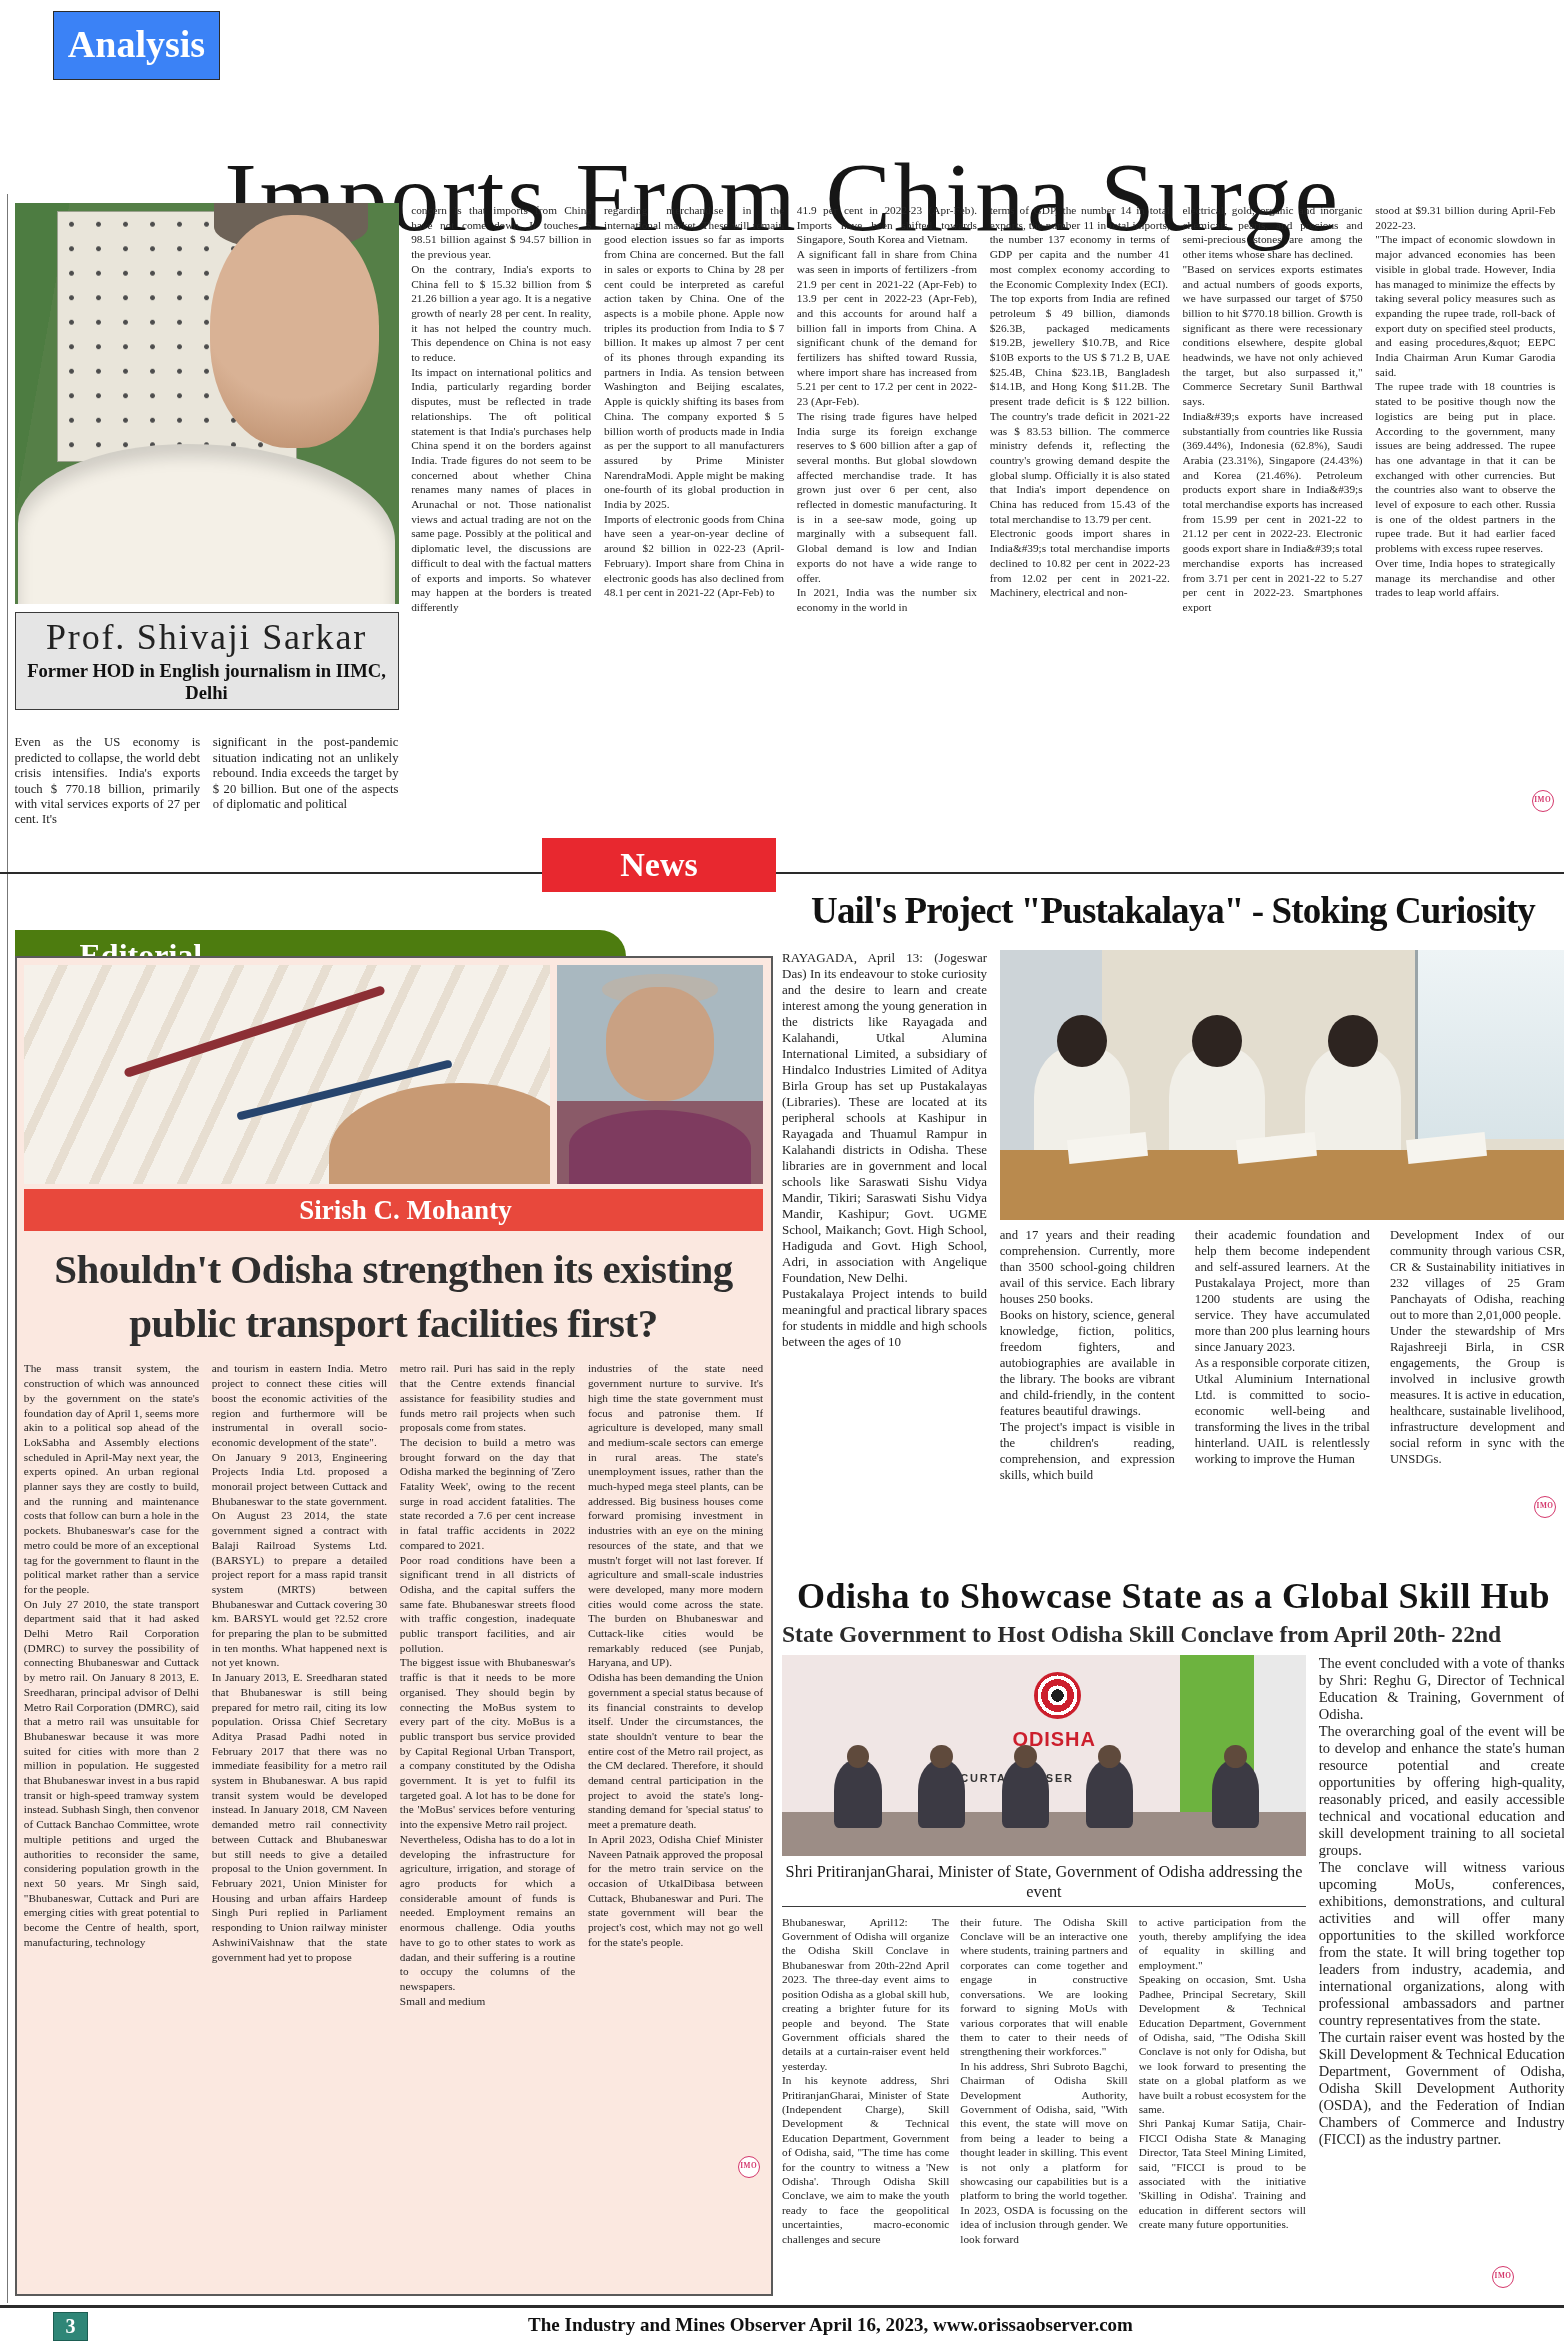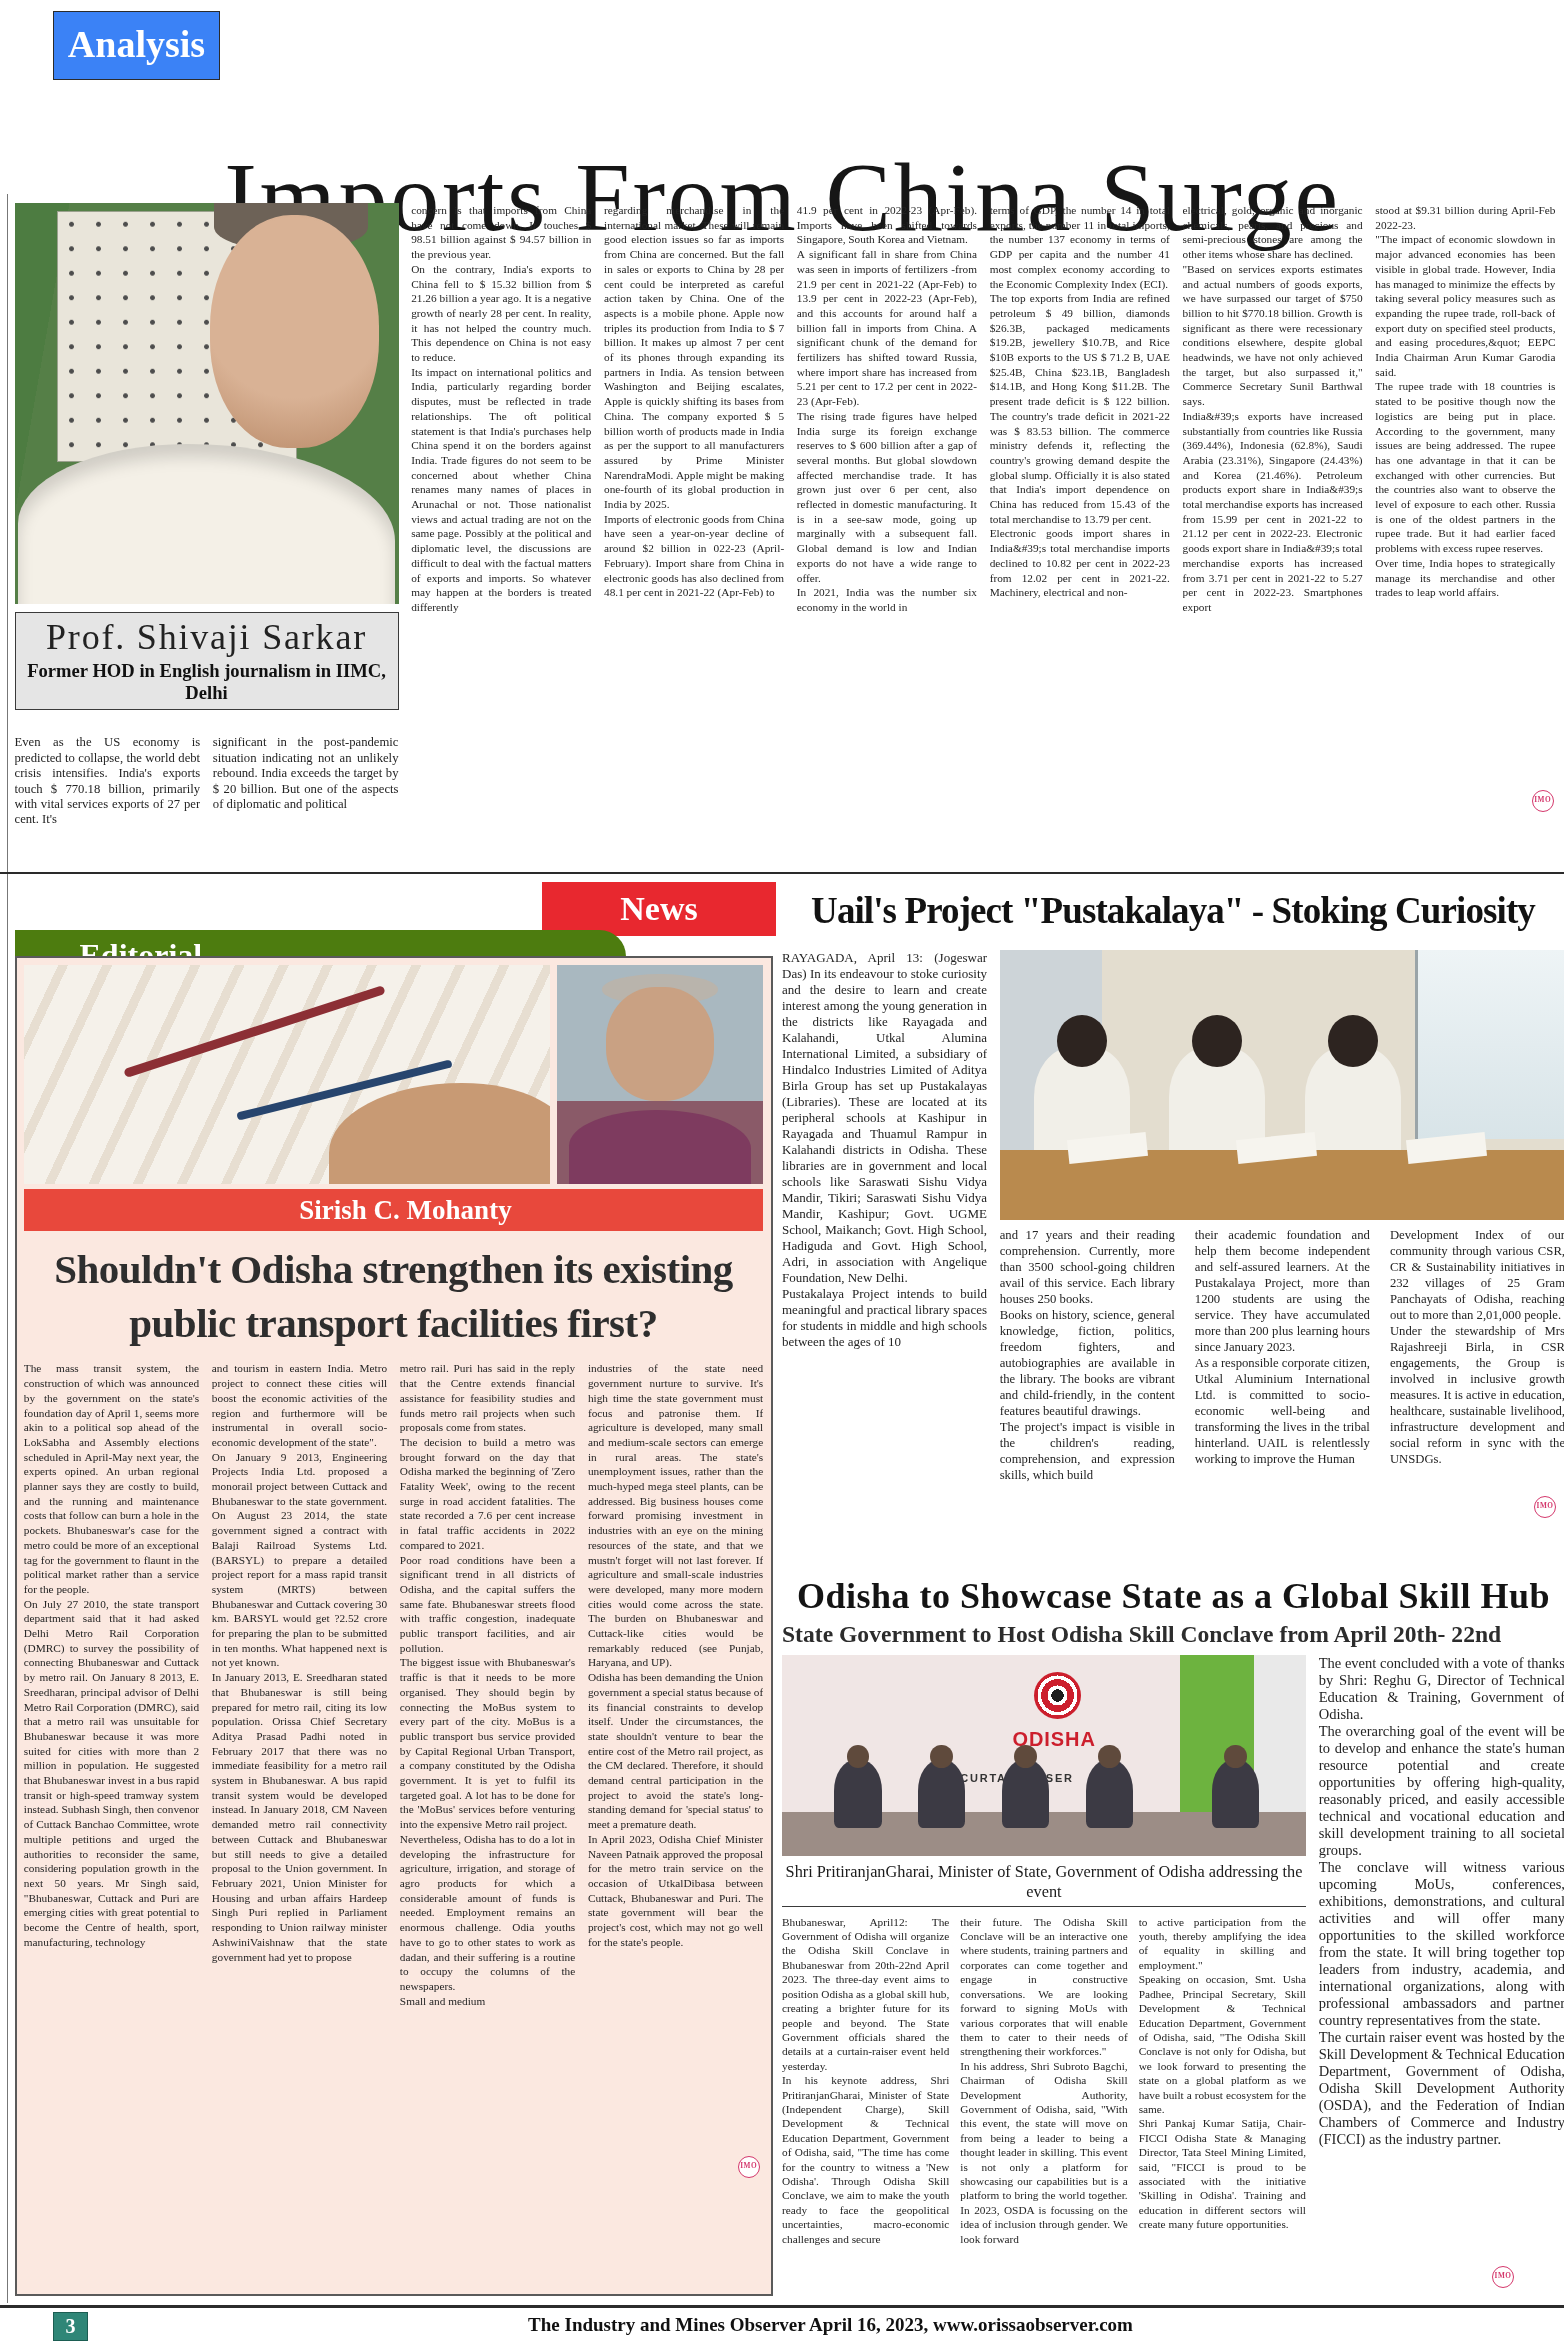--- a/index.html
+++ b/index.html
@@ -31,21 +31,21 @@
   .photo-col-text .body-col{font-size:12.7px;line-height:15.4px;}
 
   .body-col{flex:1;text-align:justify;white-space:pre-line;font-size:11.3px;line-height:14.7px;color:#242424;overflow:hidden;}
   .col-wrap{flex:1;position:relative;display:flex;overflow:hidden;}
   .stamp{position:absolute;width:20px;height:20px;border-radius:50%;background:#fff;border:1.8px solid #d4386c;
         color:#d4386c;font-size:7.3px;font-weight:bold;text-align:center;line-height:18px;letter-spacing:0.5px;}
 
   
   .news-rule{position:absolute;top:872px;left:0;width:100%;height:1.8px;background:#2a2a2a;}
   .news-badge{position:absolute;top:838px;left:542px;width:234px;height:54px;background:#e8282f;color:#fff;
-        font-weight:bold;font-size:34px;text-align:center;line-height:53px;margin-top:44px;}
+        font-weight:bold;font-size:34px;text-align:center;line-height:53px;}
 
   
   .editorial-badge{position:absolute;top:930px;left:14.5px;width:611px;height:53px;background:#4d7c0f;color:#fff;
         font-weight:bold;font-size:32px;line-height:51px;padding-left:65px;box-sizing:border-box;border-radius:0 27px 27px 0;}
   .editorial-box{position:absolute;top:956px;left:14.5px;width:758px;height:1340px;border:2.7px solid #5a5a5a;
         background:#fbe8e0;box-sizing:border-box;padding:7.3px;display:flex;flex-direction:column;}
   .ed-images{display:flex;gap:7.3px;height:219px;}
   .ed-img-writing{flex:2.55;position:relative;background:
         repeating-linear-gradient(115deg,#f5f1ea 0 31px,#e7ded1 31px 40px),#f2ede4;}
   .ed-pen{position:absolute;left:18%;top:28%;width:52%;height:9px;background:#8c2f35;transform:rotate(-18deg);border-radius:4.5px;}

